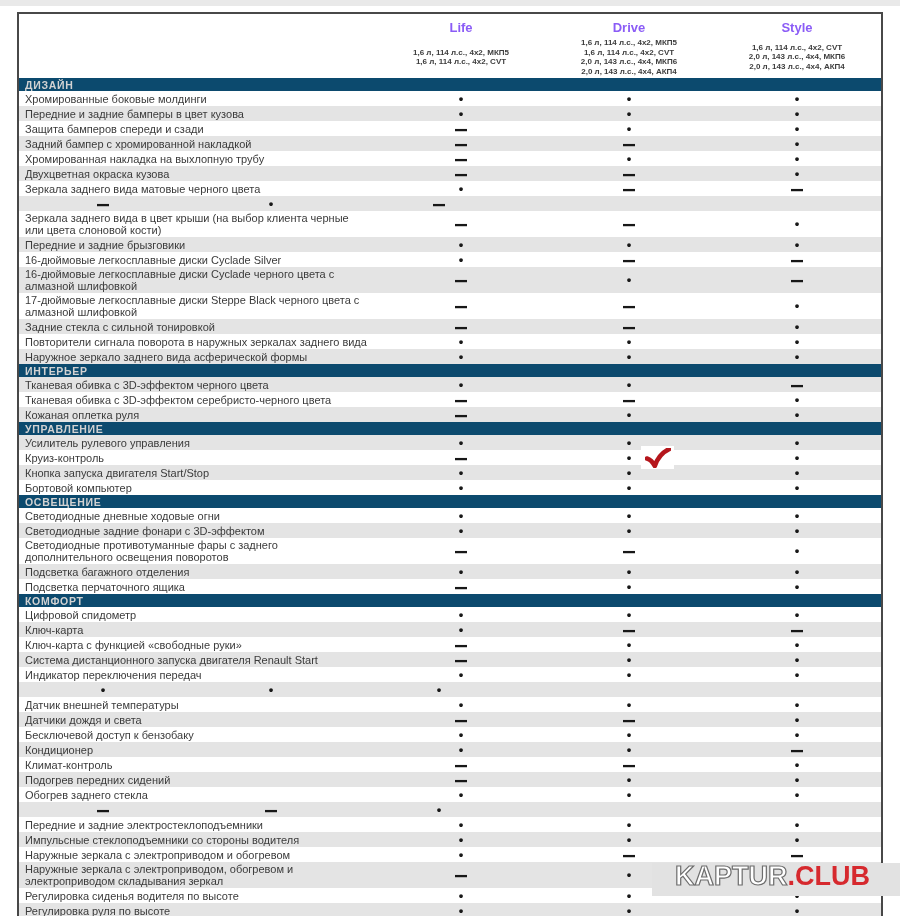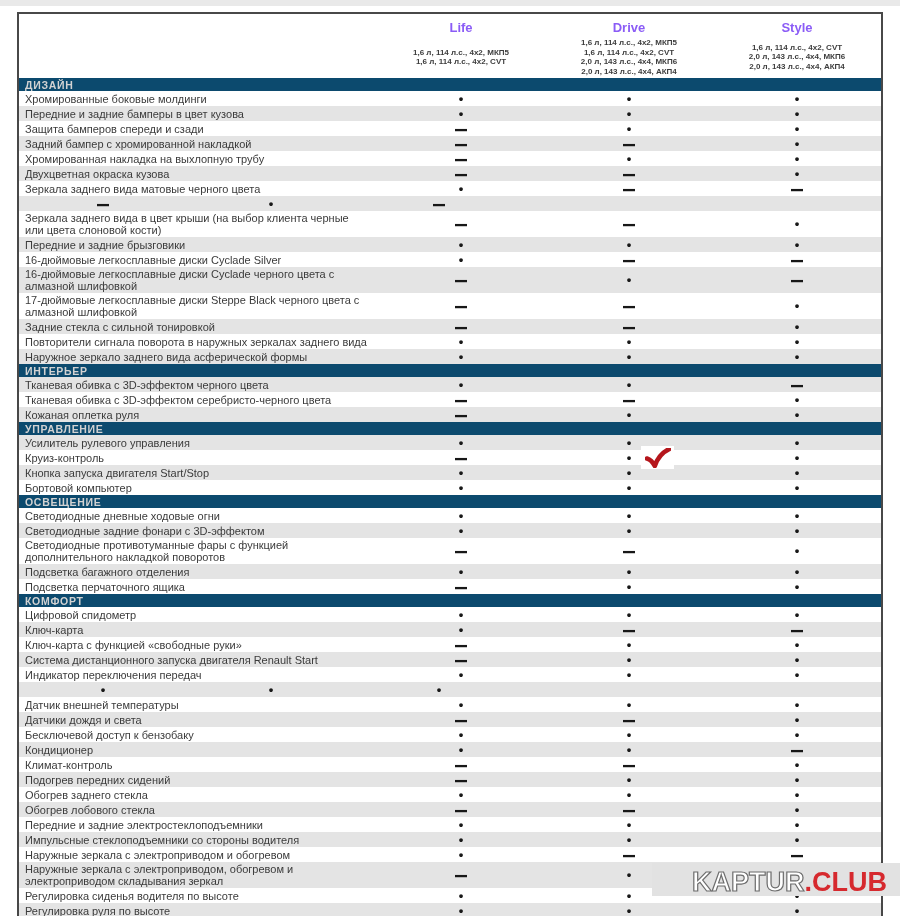--- a/index.html
+++ b/index.html
@@ -25,21 +25,21 @@
   .cell-name{width:358px;padding-left:6px;padding-right:10px;box-sizing:border-box;
              font-size:11px;color:#3b3b3b;line-height:12px;}
   .cell-val{width:168px;height:100%;display:flex;align-items:center;justify-content:center;
             position:relative;}
   .mark{font-weight:700;color:#181818;}
   .mark.dot{font-size:13px;line-height:8px;}
   .mark.dash{font-size:12px;line-height:8px;text-shadow:0 .6px 0 #181818;}
   .checkpatch{position:absolute;left:calc(50% + 12px);top:-4px;width:33px;height:23px;
               background:#fff;display:flex;align-items:center;justify-content:center;z-index:4;}
   .watermark{position:absolute;left:652px;top:863px;width:248px;height:33px;background:#e2e2e2;
-             display:flex;align-items:flex-end;justify-content:flex-end;padding-right:13px;
+             display:flex;align-items:flex-start;justify-content:flex-end;padding-right:30px;
              box-sizing:border-box;z-index:6;}
   .wm{font-size:27px;font-weight:700;line-height:1;letter-spacing:0;}
   .wm-white{color:#ffffff;-webkit-text-stroke:1.2px #6d6d6d;}
   .wm-red{color:#d6292e;}
 </style>
 </head>
 <body>
 
 <div class="top-strip"></div>
 
@@ -374,21 +374,21 @@
           <span class="mark dot">•</span>
         </div>
         <div class="cell-val">
           <span class="mark dot">•</span>
         </div>
         <div class="cell-val">
           <span class="mark dot">•</span>
         </div>
       </div>
       <div class="row tall light">
-        <div class="cell-name">Светодиодные противотуманные фары с функцией дополнительного накладкой поворотов</div>
+        <div class="cell-name">Светодиодные противотуманные фары с заднего дополнительного освещения поворотов</div>
         <div class="cell-val">
           <span class="mark dash">—</span>
         </div>
         <div class="cell-val">
           <span class="mark dash">—</span>
         </div>
         <div class="cell-val">
           <span class="mark dot">•</span>
         </div>
       </div>
@@ -566,21 +566,20 @@
           <span class="mark dot">•</span>
         </div>
         <div class="cell-val">
           <span class="mark dot">•</span>
         </div>
         <div class="cell-val">
           <span class="mark dot">•</span>
         </div>
       </div>
       <div class="row single dark">
-        <div class="cell-name">Обогрев лобового стекла</div>
         <div class="cell-val">
           <span class="mark dash">—</span>
         </div>
         <div class="cell-val">
           <span class="mark dash">—</span>
         </div>
         <div class="cell-val">
           <span class="mark dot">•</span>
         </div>
       </div>

